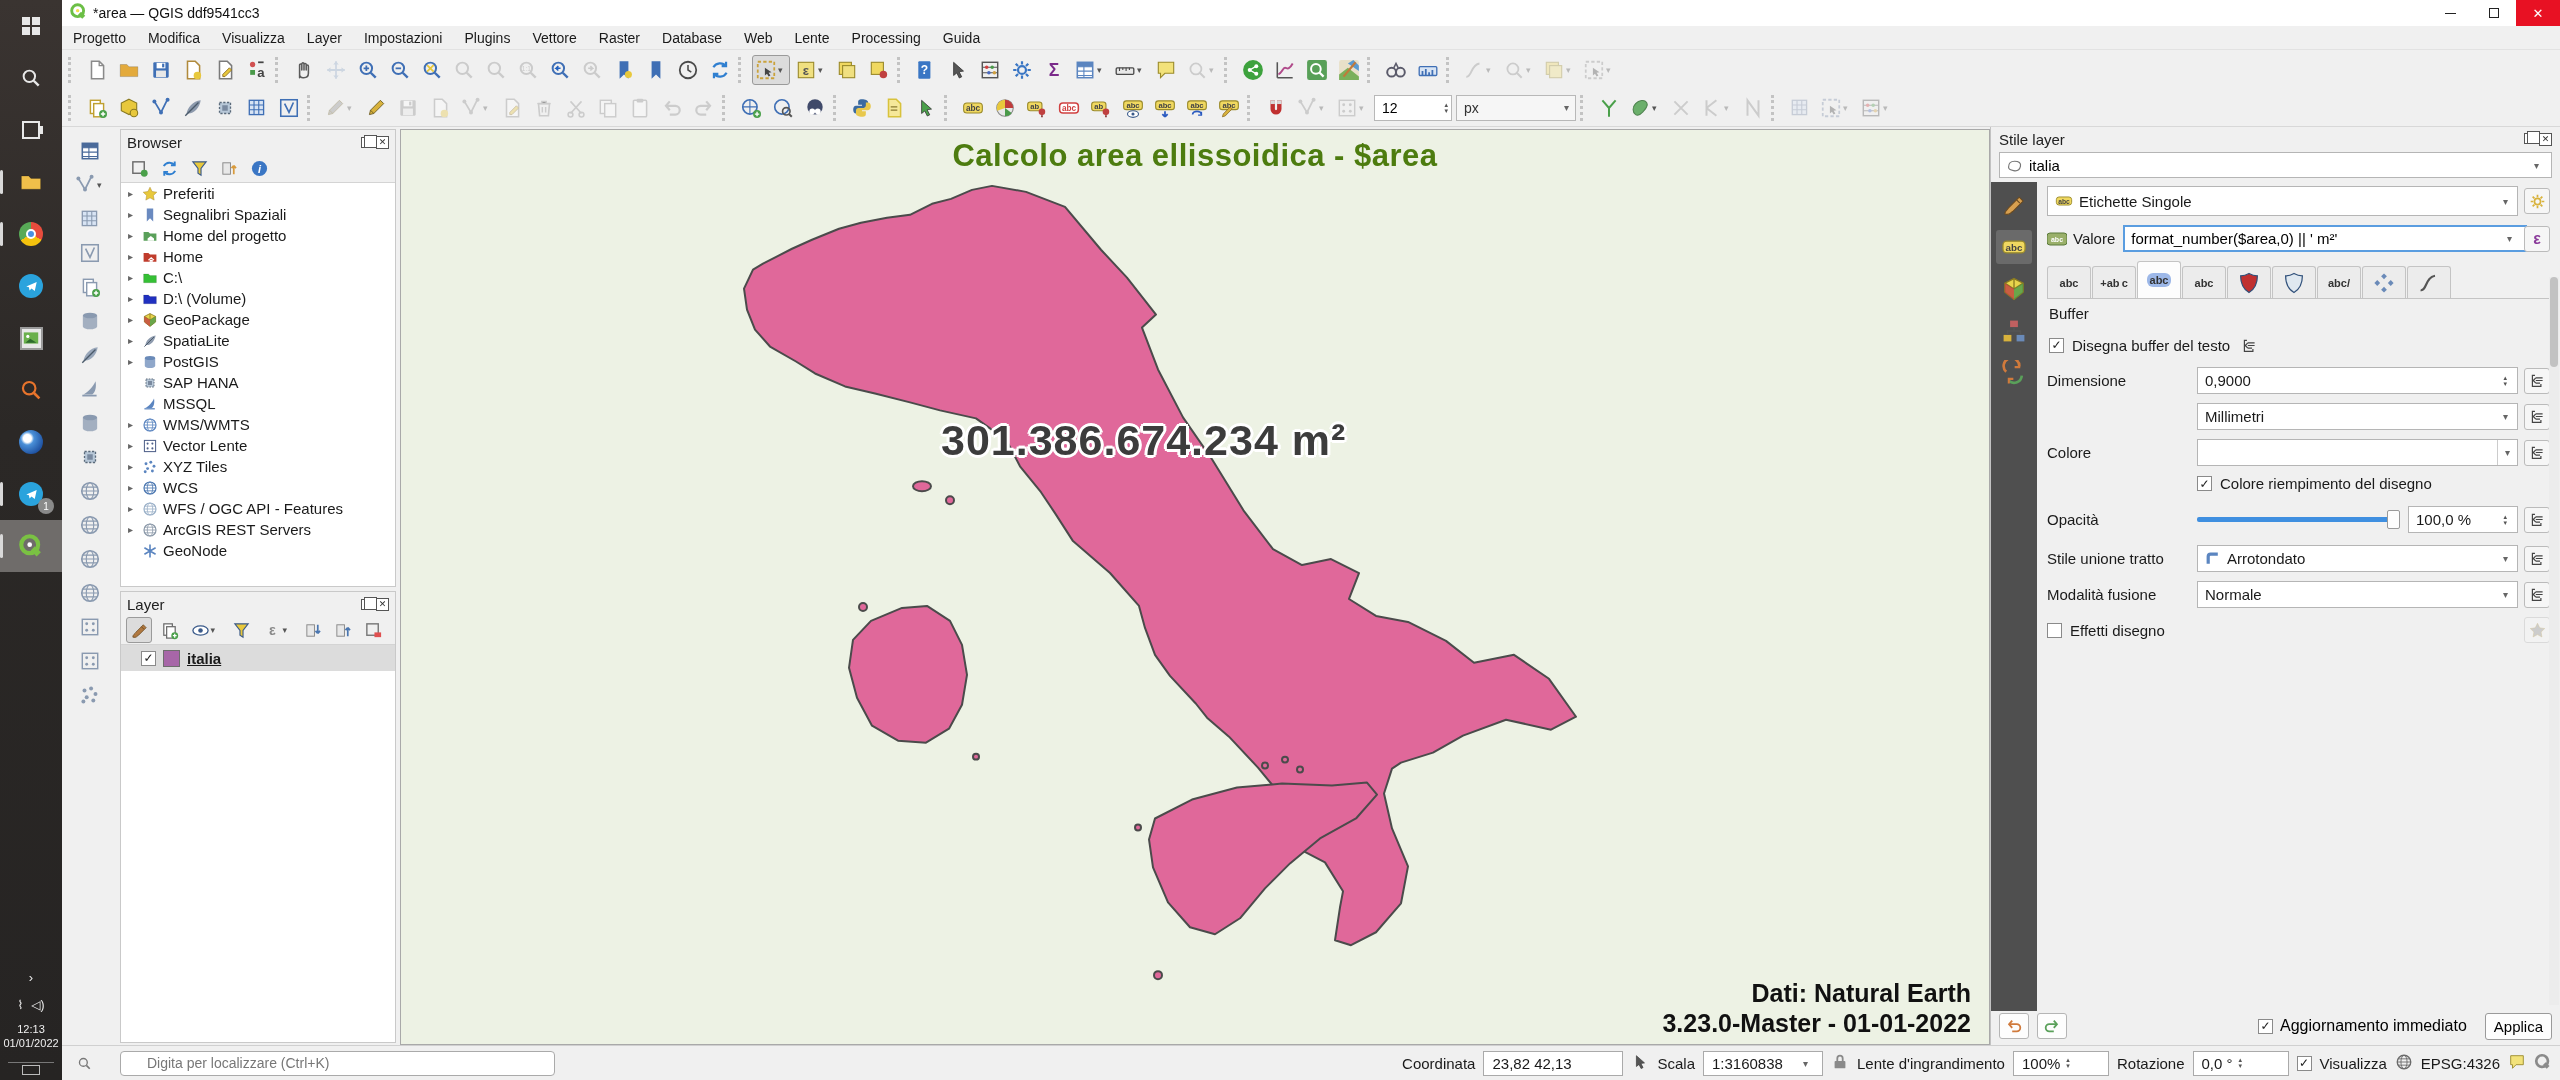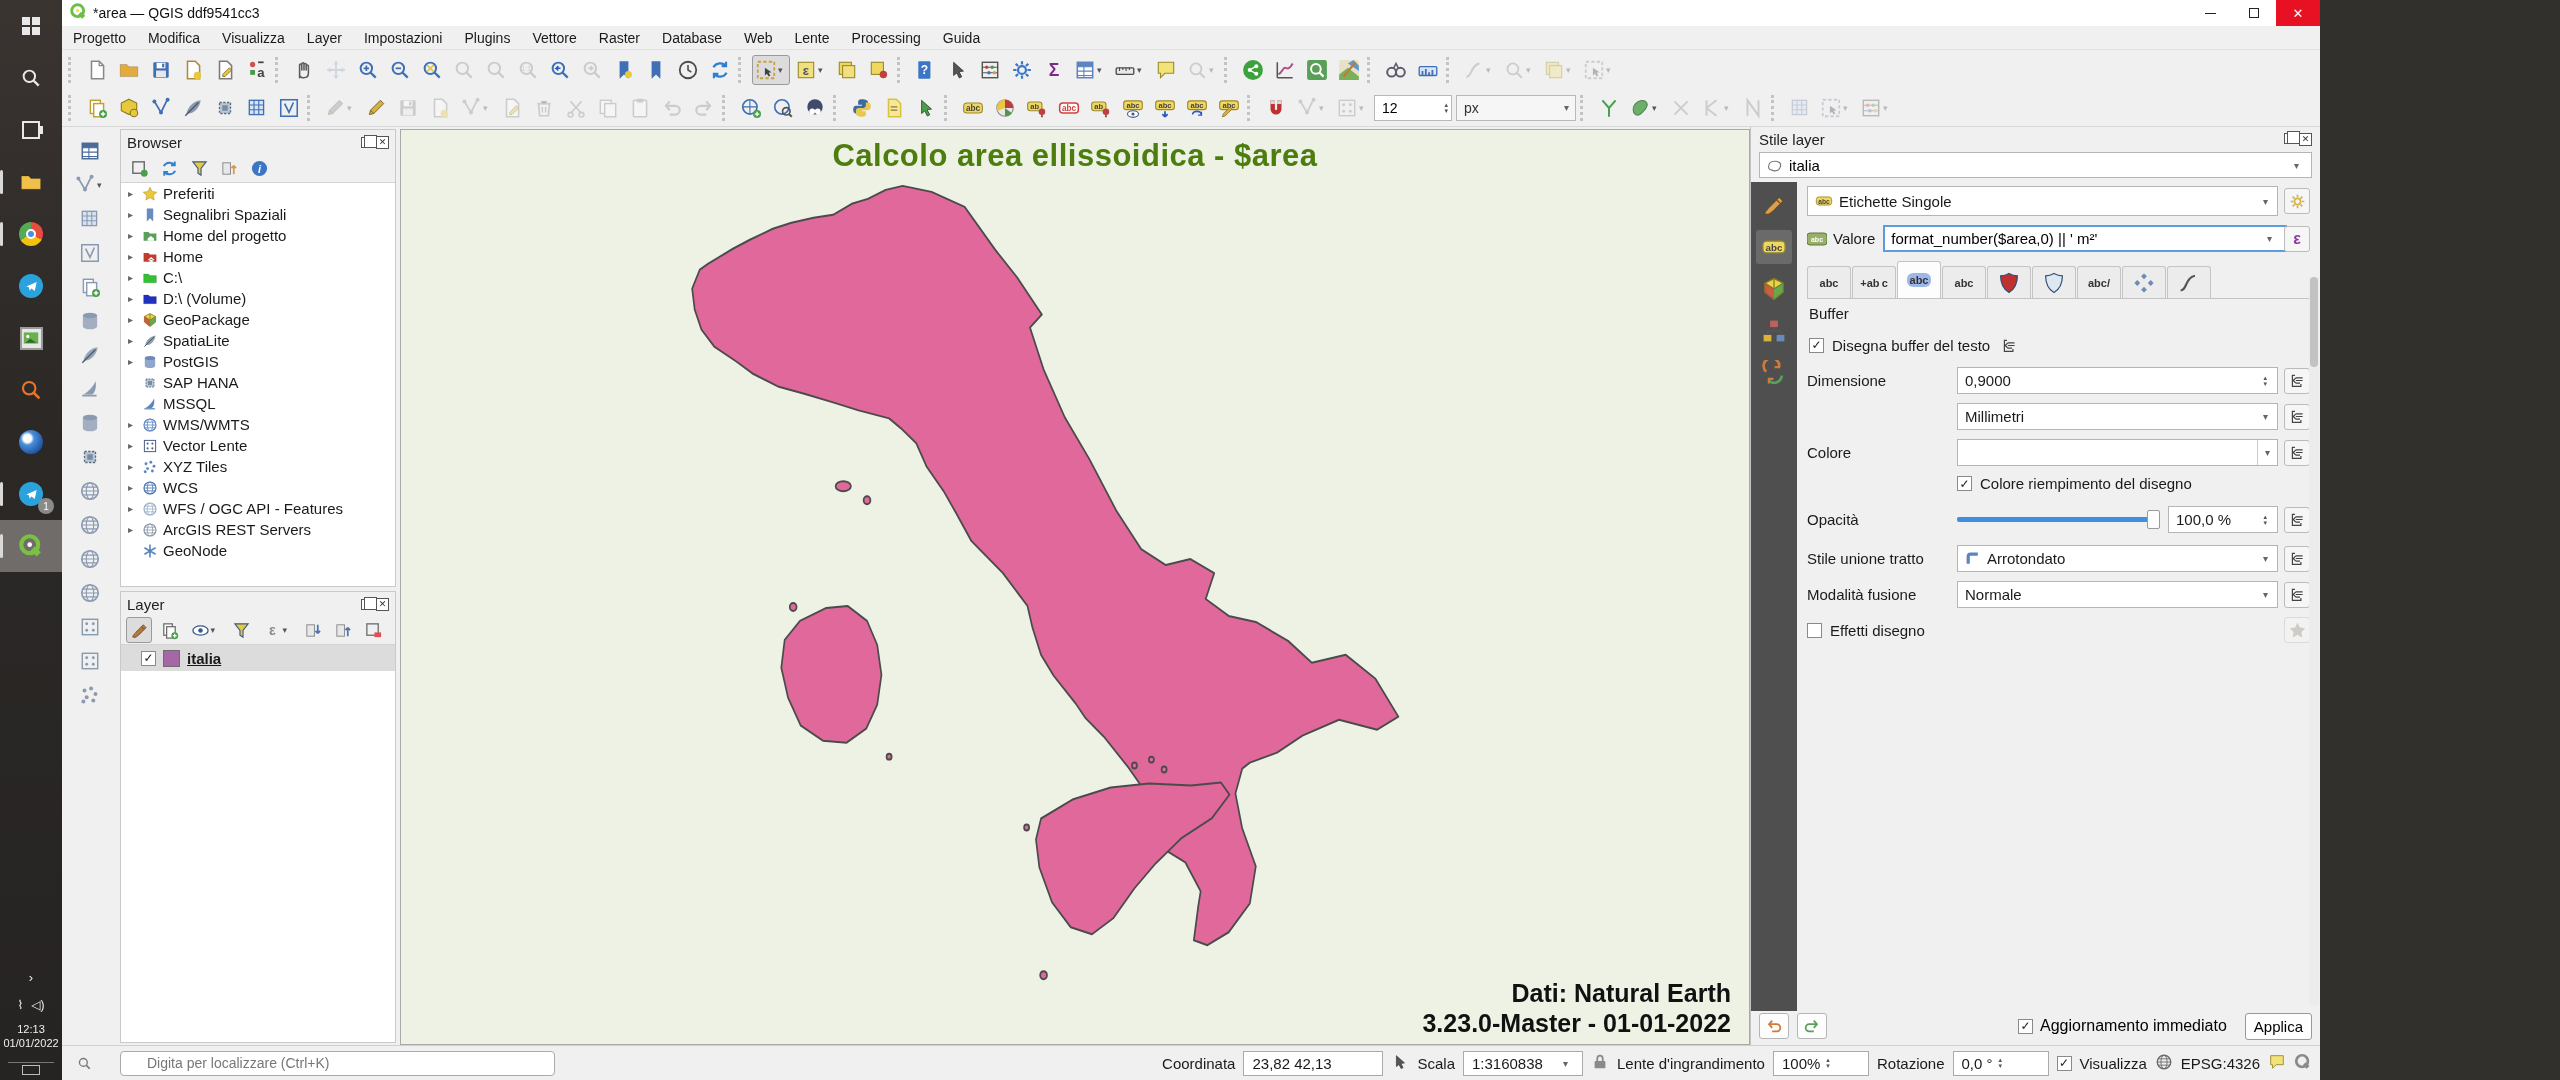--- a/index.html
+++ b/index.html
@@ -14,21 +14,21 @@
   .tk-item .ind { position:absolute; left:0; top:14px; width:3px; height:24px; background:#d9d9d9; border-radius:2px; }
   .tk-glyph { width:26px; height:26px; display:flex; align-items:center; justify-content:center; font-size:20px; }
   .tk-badge { position:absolute; right:8px; bottom:6px; width:16px; height:16px; background:#8a8a8a; color:#fff; border-radius:50%; font-size:10px; display:flex; align-items:center; justify-content:center; }
   #tk-bottom { margin-top:auto; width:100%; display:flex; flex-direction:column; align-items:center; color:#eee; }
   #tk-clock { text-align:center; font-size:12px; line-height:15px; color:#f0f0f0; padding:4px 0; white-space:nowrap; transform:scale(.92); }
   #tk-desktop { width:46px; height:14px; border-top:1px solid #777; margin:6px 0 4px 0; display:flex; justify-content:center; align-items:center;}
   .winlogo { width:18px; height:18px; display:grid; grid-template-columns:8px 8px; grid-template-rows:8px 8px; gap:2px; }
   .winlogo span{ background:#e8e8e8; }
 
   
-  #window { position:absolute; left:62px; top:0; width:2258px; height:1080px; background:#f0f0f0; }
+  #window { position:absolute; left:62px; top:0; width:2498px; height:1080px; background:#f0f0f0; }
   #titlebar { position:absolute; left:0; top:0; right:0; height:26px; background:#ffffff; display:flex; align-items:center; font-size:14px; color:#111; }
   #titlebar .app-ico { margin:0 6px 0 8px; }
   #win-buttons { margin-left:auto; display:flex; height:26px; }
   .win-btn { width:44px; height:26px; display:flex; align-items:center; justify-content:center; font-size:13px; color:#222; }
   .win-btn.close { background:#e81123; color:#fff; }
   .wb-min { width:11px; height:1px; background:#222; display:inline-block; }
   .wb-max { width:10px; height:10px; border:1px solid #222; display:inline-block; }
 
   #menubar { position:absolute; left:0; top:26px; right:0; height:24px; background:#f0f0f0; display:flex; align-items:center; font-size:14px; color:#1a1a1a; border-bottom:1px solid #e2e2e2;}
   .menu-item { padding:8px 11px; height:24px; display:flex; align-items:center; }
@@ -1563,20 +1563,21 @@
             <circle cx="864" cy="637" r="3"></circle>
             <circle cx="884" cy="631" r="3"></circle>
             <circle cx="899" cy="641" r="3"></circle>
             <circle cx="737" cy="699" r="3"></circle>
             <circle cx="757" cy="847" r="4"></circle>
             <circle cx="462" cy="478" r="4"></circle>
             <circle cx="575" cy="628" r="3"></circle>
           </g>
         </svg>
         <div id="map-title">Calcolo area ellissoidica - $area</div>
+        <div id="area-label">301.386.674.234 m²</div>
         <div id="map-credits">
           <div>Dati: Natural Earth</div>
           <div>3.23.0-Master - 01-01-2022</div>
         </div>
       </div>
 
       <div id="style-panel">
         <div id="sp-head">
           <span>Stile layer</span>
           <span class="ph-btns" style="margin-left:auto;display:flex;gap:4px;">

